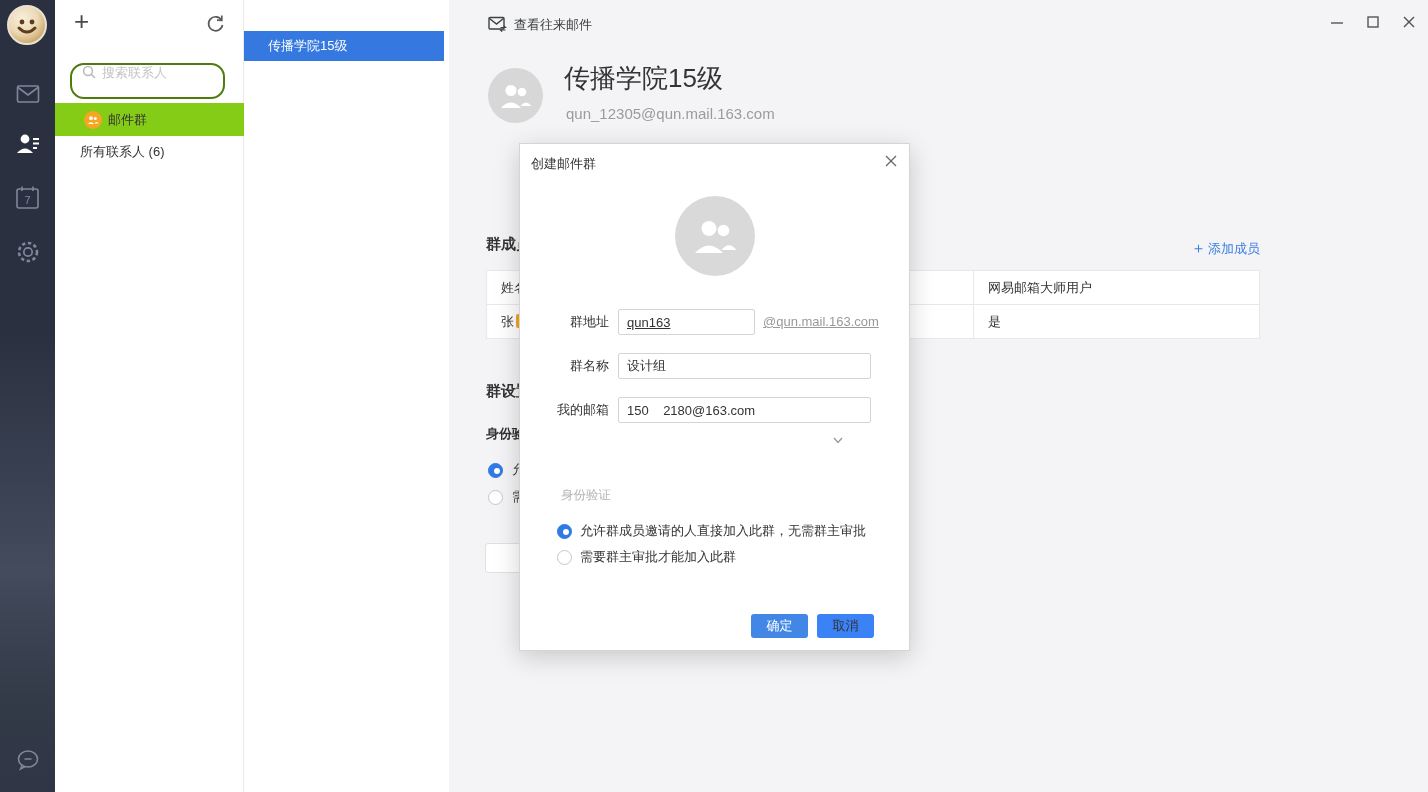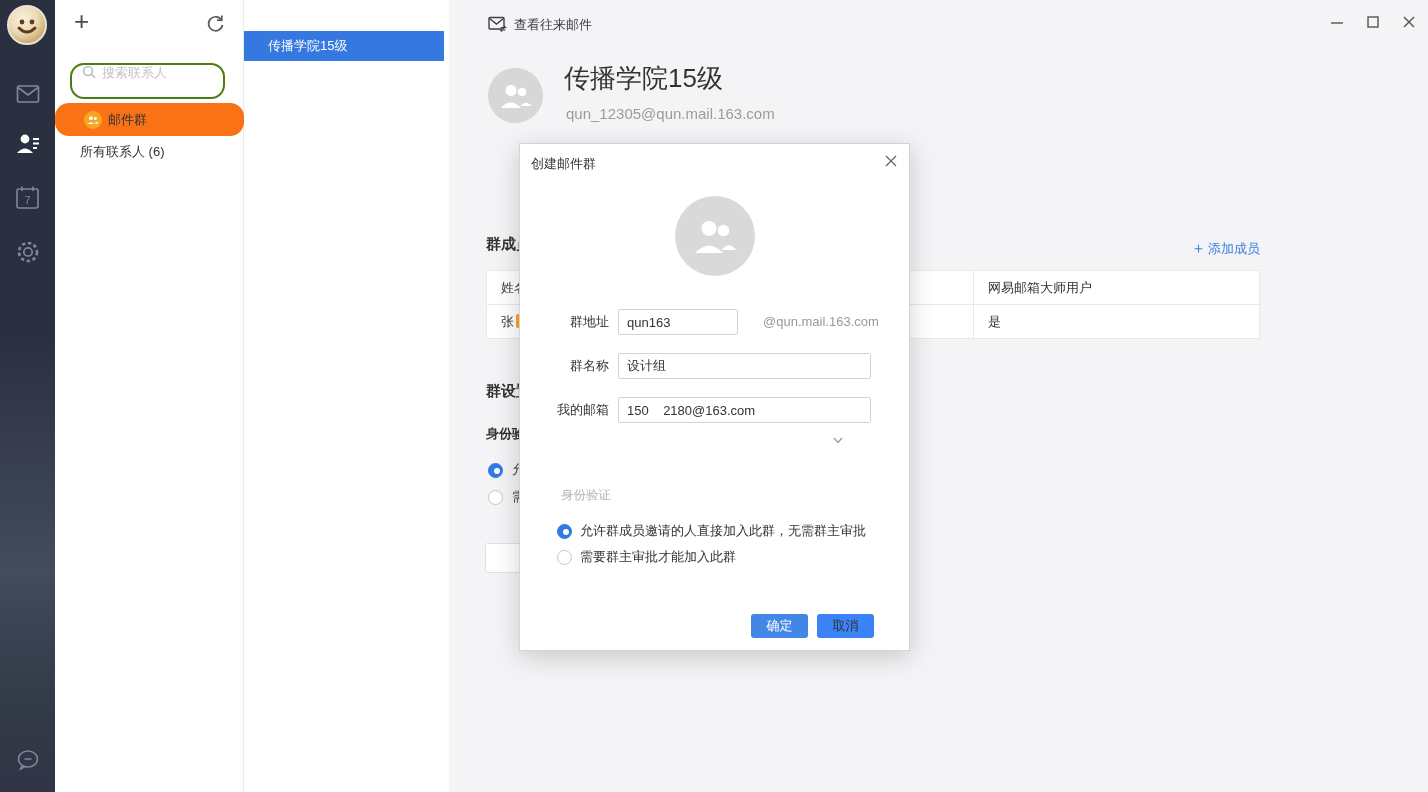--- a/index.html
+++ b/index.html
@@ -33,21 +33,21 @@
     position:absolute; left:15px; top:63px; width:155px; height:36px;
     border:2px solid #4d7c0f; border-radius:14px; background:#fff;
     display:flex; align-items:flex-start; padding-left:10px;
   }
   .search-pill input {
     border:none; outline:none; width:110px; font-size:13px; color:#333; background:transparent;
     font-family:inherit; margin-left:6px;
   }
   .search-pill input::placeholder { color:#c3c3c7; }
   .sb-item { position:absolute; left:0; width:189px; display:flex; align-items:center; cursor:pointer; color:#333; }
-  .sb-item.sel { background:#f97316;border-radius:14px; }
+  .sb-item.sel { background:#84cc16; }
   .orange-badge {
     width:18px; height:18px; border-radius:50%; background:#f6a623;
     display:inline-flex; align-items:center; justify-content:center; margin-right:6px; flex:none;
   }
   
   .grouplist {
     position:absolute; left:244px; top:0; width:205px; height:792px;
     background:#fff; z-index:3;
   }
   .gl-item {
@@ -93,21 +93,21 @@
   .dlg-avatar {
     position:absolute; left:155px; top:52px; width:80px; height:80px; border-radius:50%;
     background:#d9d9d9; display:flex; align-items:center; justify-content:center;
   }
   .frow { position:absolute; left:0; width:100%; height:26px; }
   .frow .flabel { position:absolute; left:0; top:0; width:89px; text-align:right; line-height:26px; color:#333; }
   .frow input, .fake-select {
     position:absolute; left:98px; top:0; height:26px; border:1px solid #d4d4d8; border-radius:2px;
     padding:0 8px; font-size:13px; color:#333; font-family:inherit; background:#fff; outline:none;
   }
-  .suffix { position:absolute; left:243px; top:0; line-height:26px; color:#999; }
+  .suffix { position:absolute; left:243px; top:0; line-height:26px; color:#999;text-decoration:underline; }
   .fake-select { width:253px; display:flex; align-items:center; cursor:pointer; white-space:pre; }
   .fake-select .chev { position:absolute; right:8px; top:9px; color:#999; }
   .dlg-verify-label { position:absolute; left:41px; top:343px; color:#b3b3b6; font-size:12.5px; }
   .dlg-option { position:absolute; left:37px; display:flex; align-items:center; gap:8px; color:#333; }
   .btn { position:absolute; top:470px; width:57px; height:24px; border:none; border-radius:3px; font-size:13px; cursor:pointer; font-family:inherit; }
   .btn-ok { left:231px; background:#4287e5; color:#fff; }
   .btn-cancel { left:297px; background:#3b82f6; color:#333; }
   svg { display:block; }
 </style>
 </head>
@@ -282,21 +282,21 @@
     <svg width="46" height="38" viewBox="0 0 46 38">
         <circle cx="17" cy="11.5" r="7.5" fill="#fff"></circle>
         <circle cx="31.5" cy="13.5" r="5.8" fill="#fff"></circle>
         <path d="M3 36 q14 -15 28 0 z" fill="#fff"></path>
         <path d="M29.5 33 q7.5 -9.5 15 0 z" fill="#fff"></path>
       </svg>
   </div>
 
   <div class="frow" style="top:165px">
     <span class="flabel">群地址</span>
-    <input style="width: 120px;" value="qun163">
+    <input style="width: 137px; text-decoration: underline;" value="qun163">
     <span class="suffix">@qun.mail.163.com</span>
   </div>
 
   <div class="frow" style="top:209px">
     <span class="flabel">群名称</span>
     <input style="width: 253px;" value="设计组">
   </div>
 
   <div class="frow" style="top:253px">
     <span class="flabel">我的邮箱</span>

